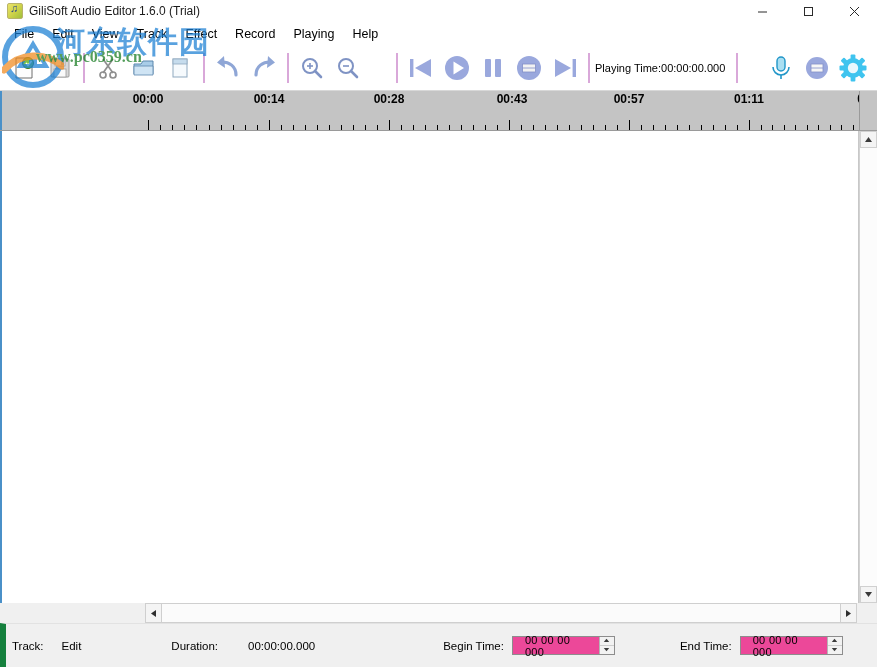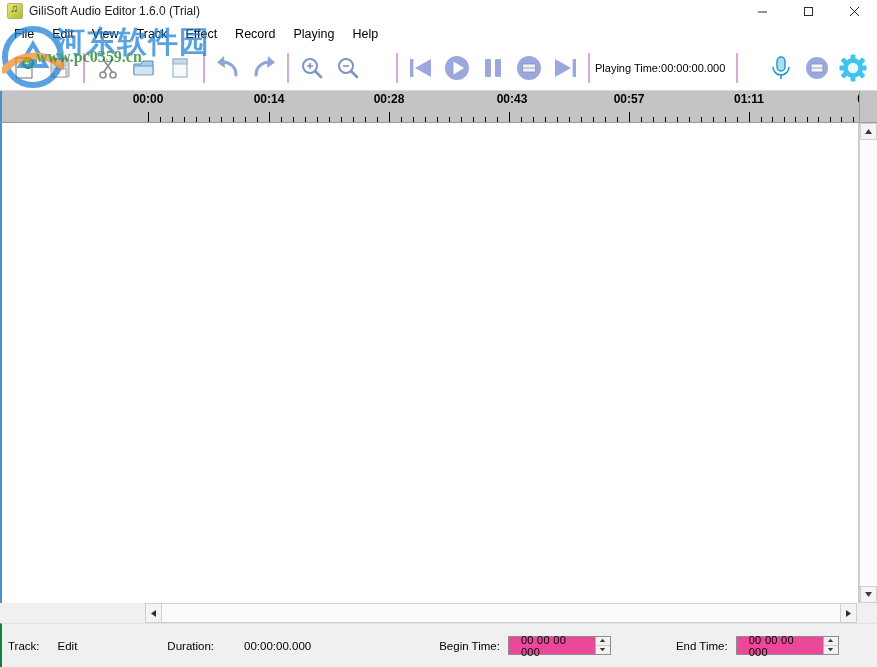--- a/index.html
+++ b/index.html
@@ -90,21 +90,21 @@
   .playtime {
     margin-left: 0; margin-right: 6px;
     display: flex; flex-direction: row; justify-content: center;
     font-size: 11px; color: #000; line-height: 1.35;
     white-space: nowrap; flex: none;
   }
   .tb-spacer { flex: 1 1 auto; }
 
   
   .ruler-row {
-    height: 32px; min-height: 28px;
+    height: 40px; min-height: 28px;
     display: flex;
     background: #be185d;
     border-bottom: 1px solid #9a9a9a;
     position: relative;
   }
   .ruler-gutter {
     width: 6px; background: #c4c4c4;
     border-left: 2px solid #4a90c8;
     flex: none;
   }
@@ -185,21 +185,21 @@
   }
   .hscroll-tail { width: 20px; flex: none; background: #f0f0f0; }
 
   
   .statusbar {
     height: 44px; min-height: 44px;
     background: #f0f0f0;
     display: flex; align-items: center;
     border-top: 1px solid #e2e2e2;
     position: relative;
-    border-left: 2px solid #15803d;
+    border-left: 6px solid #15803d;
   }
   .st-label {
     font-size: 11.5px; color: #000; white-space: nowrap;
   }
   .st-value {
     font-size: 11.5px; color: #000; white-space: nowrap;
   }
   .spinner {
     display: flex; align-items: stretch;
     height: 19px;

